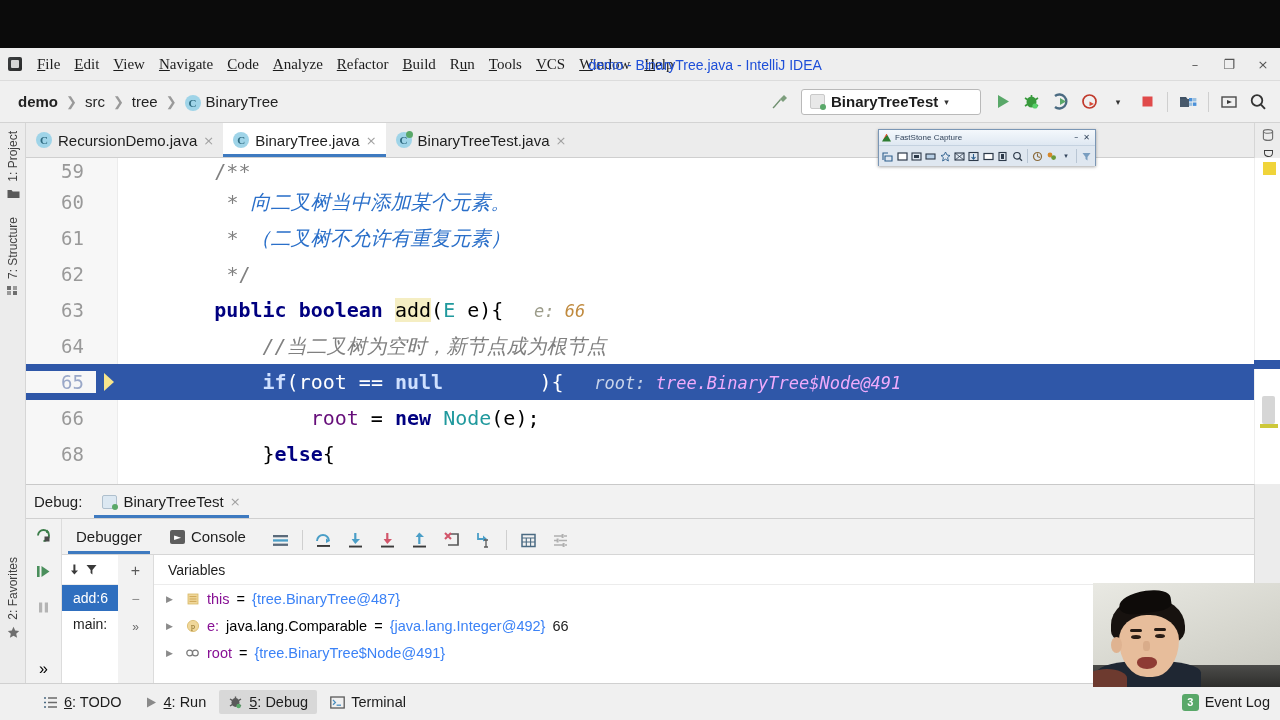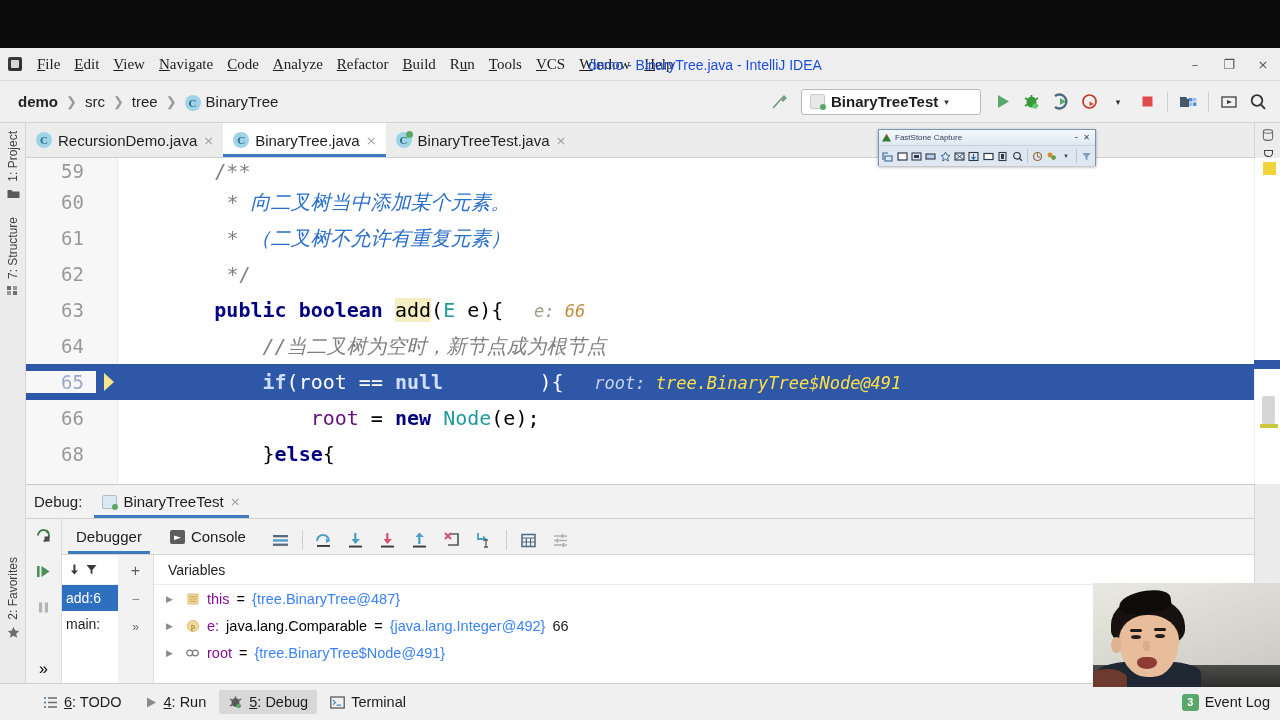--- a/index.html
+++ b/index.html
@@ -174,21 +174,21 @@
   .kw   { color: #000080; font-weight: bold; }
   .cmt  { color: #808080; font-style: italic; }
   .jdoc { color: #2a6fc9; font-style: italic; }
   .jdoc-tag { color: #808080; }
   .mth  { color: #000000; background: #f5eec3; }
   .typ  { color: #20999d; }
   .fld  { color: #660e7a; }
   .hint { color: #9c9c8a; font-style: italic; font-size: 17px; }
   .hintv{ color: #c08a3e; font-style: italic; font-size: 17px; }
   .hl .hint { color: #c9d4ea; }
-  .hl .hintv{ color: #fde047; text-align: center; }
+  .hl .hintv{ color: #f0abfc; text-align: center; }
   .hl .kw { color: #cfe0ff; font-weight: bold; }
 
   
   .dbg-arrow {
     position: absolute; left: 78px; top: 50%; transform: translateY(-50%);
     width: 0; height: 0;
     border-top: 9px solid transparent; border-bottom: 9px solid transparent;
     border-left: 10px solid #f7e58c;
   }
 
@@ -262,21 +262,21 @@
 
   .frames-pane {
     position: absolute; left: 36px; top: 36px; width: 92px; height: 130px;
     background: #ffffff; border-right: 1px solid #dcdcdc;
   }
   .frames-hdr {
     height: 30px; display: flex; align-items: center; gap: 4px; padding-left: 6px;
     font-size: 14px; color: #1d1d1d; border-bottom: 1px solid #ececec;
   }
   .frame-row {
-    height: 26px; display: flex; align-items: center; padding-left: 4px;
+    height: 26px; display: flex; align-items: center; padding-left: 11px;
     font-size: 14px; color: #1d1d1d; white-space: nowrap; overflow: hidden;
   }
   .frame-row.sel { background: #2f6fbf; color: #ffffff; }
   .frames-side {
     position: absolute; left: 92px; top: 36px; width: 36px; height: 130px;
     background: #f2f2f2; border-right: 1px solid #dcdcdc;
     display: flex; flex-direction: column; align-items: center; padding-top: 2px;
     font-size: 16px; color: #5a5a5a;
   }
   .fs-btn { height: 28px; display: flex; align-items: center; justify-content: center; width: 100%; }

